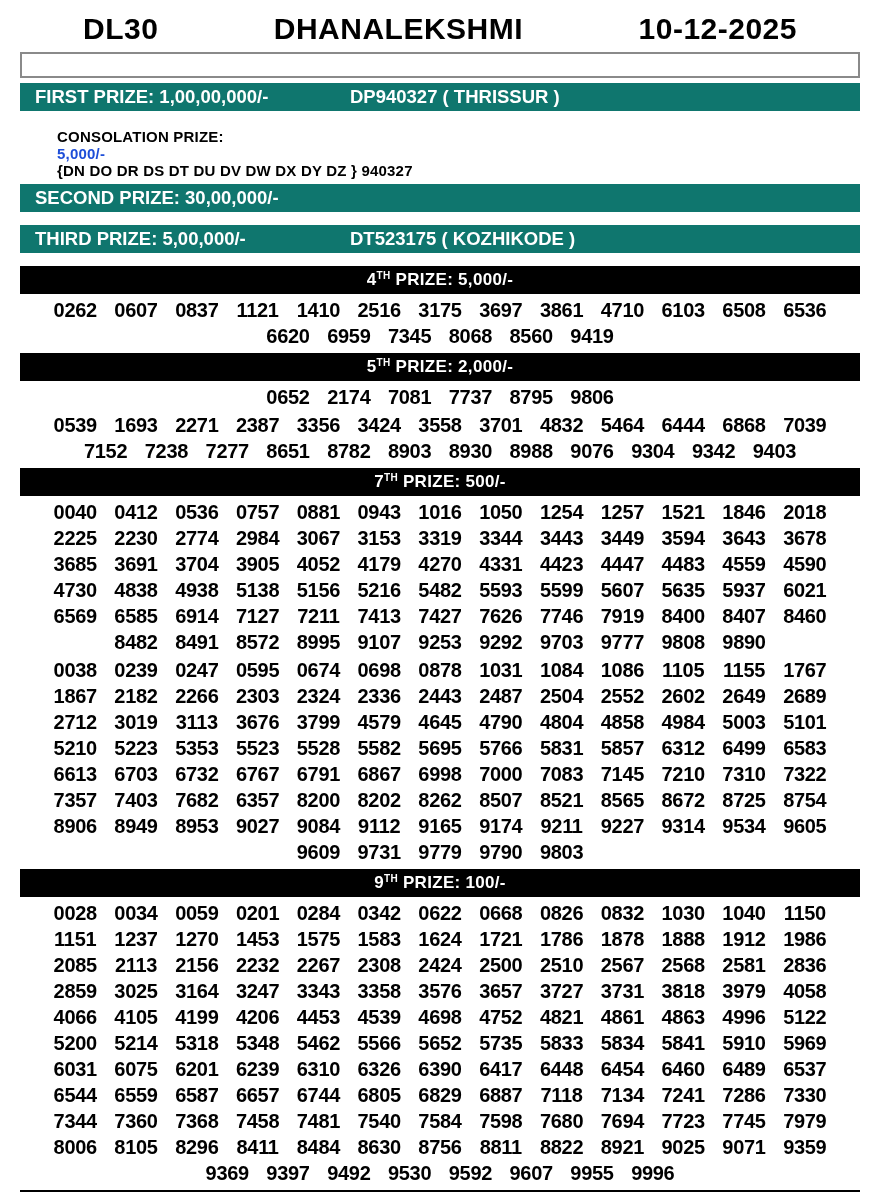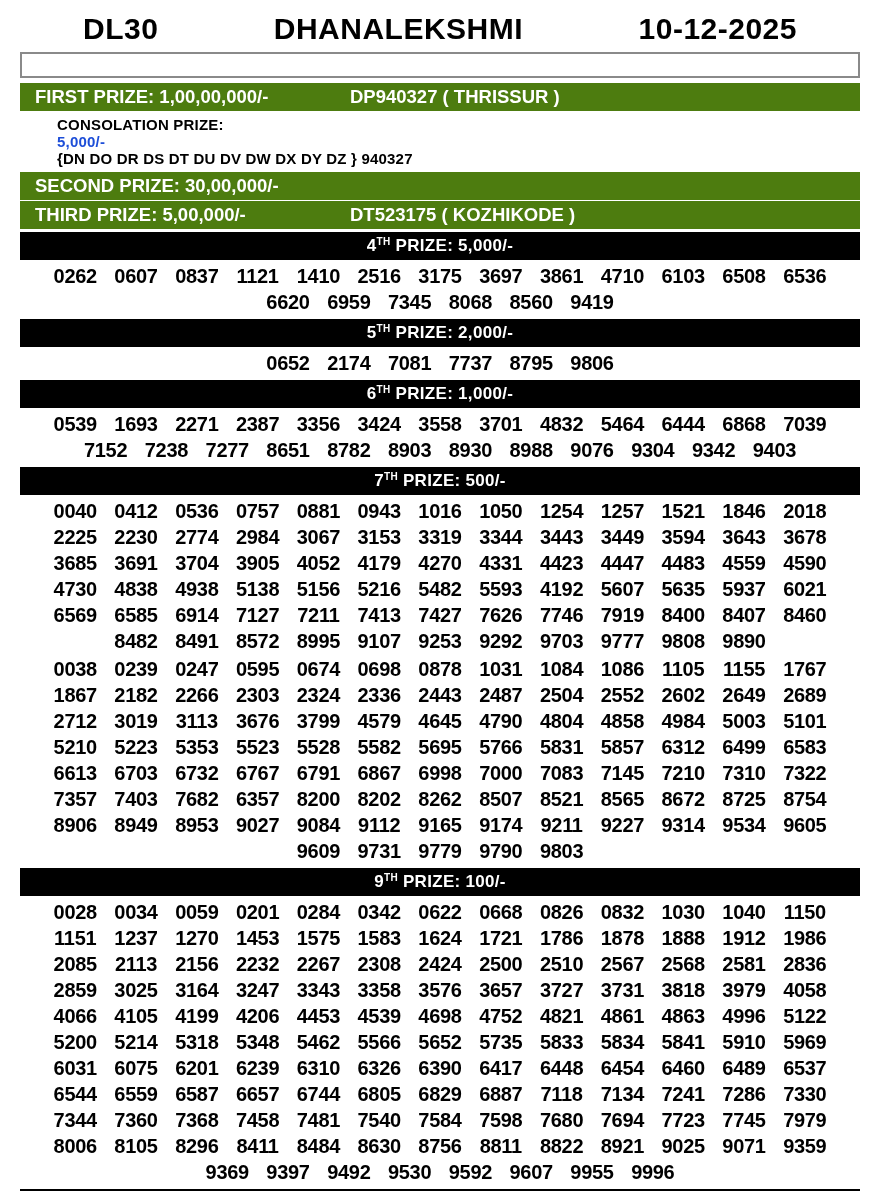--- a/index.html
+++ b/index.html
@@ -26,28 +26,28 @@
   
   .blank-box {
     height: 26px;
     border: 2px solid #8a8a8a;
     background: #fff;
     margin: 2px 0 5px 0;
   }
 
   
   .prize-bar {
-    background: #4d7c0f;
+    background: #0f766e;
     color: #fff;
     font-weight: bold;
     font-size: 18.5px;
     height: 28px;
     display: flex;
     align-items: center;
-    margin-bottom: 1px;
+    margin-bottom: 13px;
   }
   .pb-label { margin-left: 15px; width: 315px; flex: none; }
   .pb-winner { flex: none; }
 
   
   .consolation {
     display: flex;
     align-items: baseline;
     font-weight: bold;
     font-size: 15px;
@@ -160,21 +160,20 @@
       </div>
       <div class="section-bar"><span>5<sup>TH</sup> PRIZE: 2,000/-</span></div>
       <div class="numbers">
         <span class="num">0652</span>
         <span class="num">2174</span>
         <span class="num">7081</span>
         <span class="num">7737</span>
         <span class="num">8795</span>
         <span class="num">9806</span>
       </div>
-      <div class="section-bar"><span>6<sup>TH</sup> PRIZE: 1,000/-</span></div>
       <div class="numbers">
         <span class="num">0539</span>
         <span class="num">1693</span>
         <span class="num">2271</span>
         <span class="num">2387</span>
         <span class="num">3356</span>
         <span class="num">3424</span>
         <span class="num">3558</span>
         <span class="num">3701</span>
         <span class="num">4832</span>
@@ -237,21 +236,21 @@
         <span class="num">4559</span>
         <span class="num">4590</span>
         <span class="num">4730</span>
         <span class="num">4838</span>
         <span class="num">4938</span>
         <span class="num">5138</span>
         <span class="num">5156</span>
         <span class="num">5216</span>
         <span class="num">5482</span>
         <span class="num">5593</span>
-        <span class="num">4192</span>
+        <span class="num">5599</span>
         <span class="num">5607</span>
         <span class="num">5635</span>
         <span class="num">5937</span>
         <span class="num">6021</span>
         <span class="num">6569</span>
         <span class="num">6585</span>
         <span class="num">6914</span>
         <span class="num">7127</span>
         <span class="num">7211</span>
         <span class="num">7413</span>

